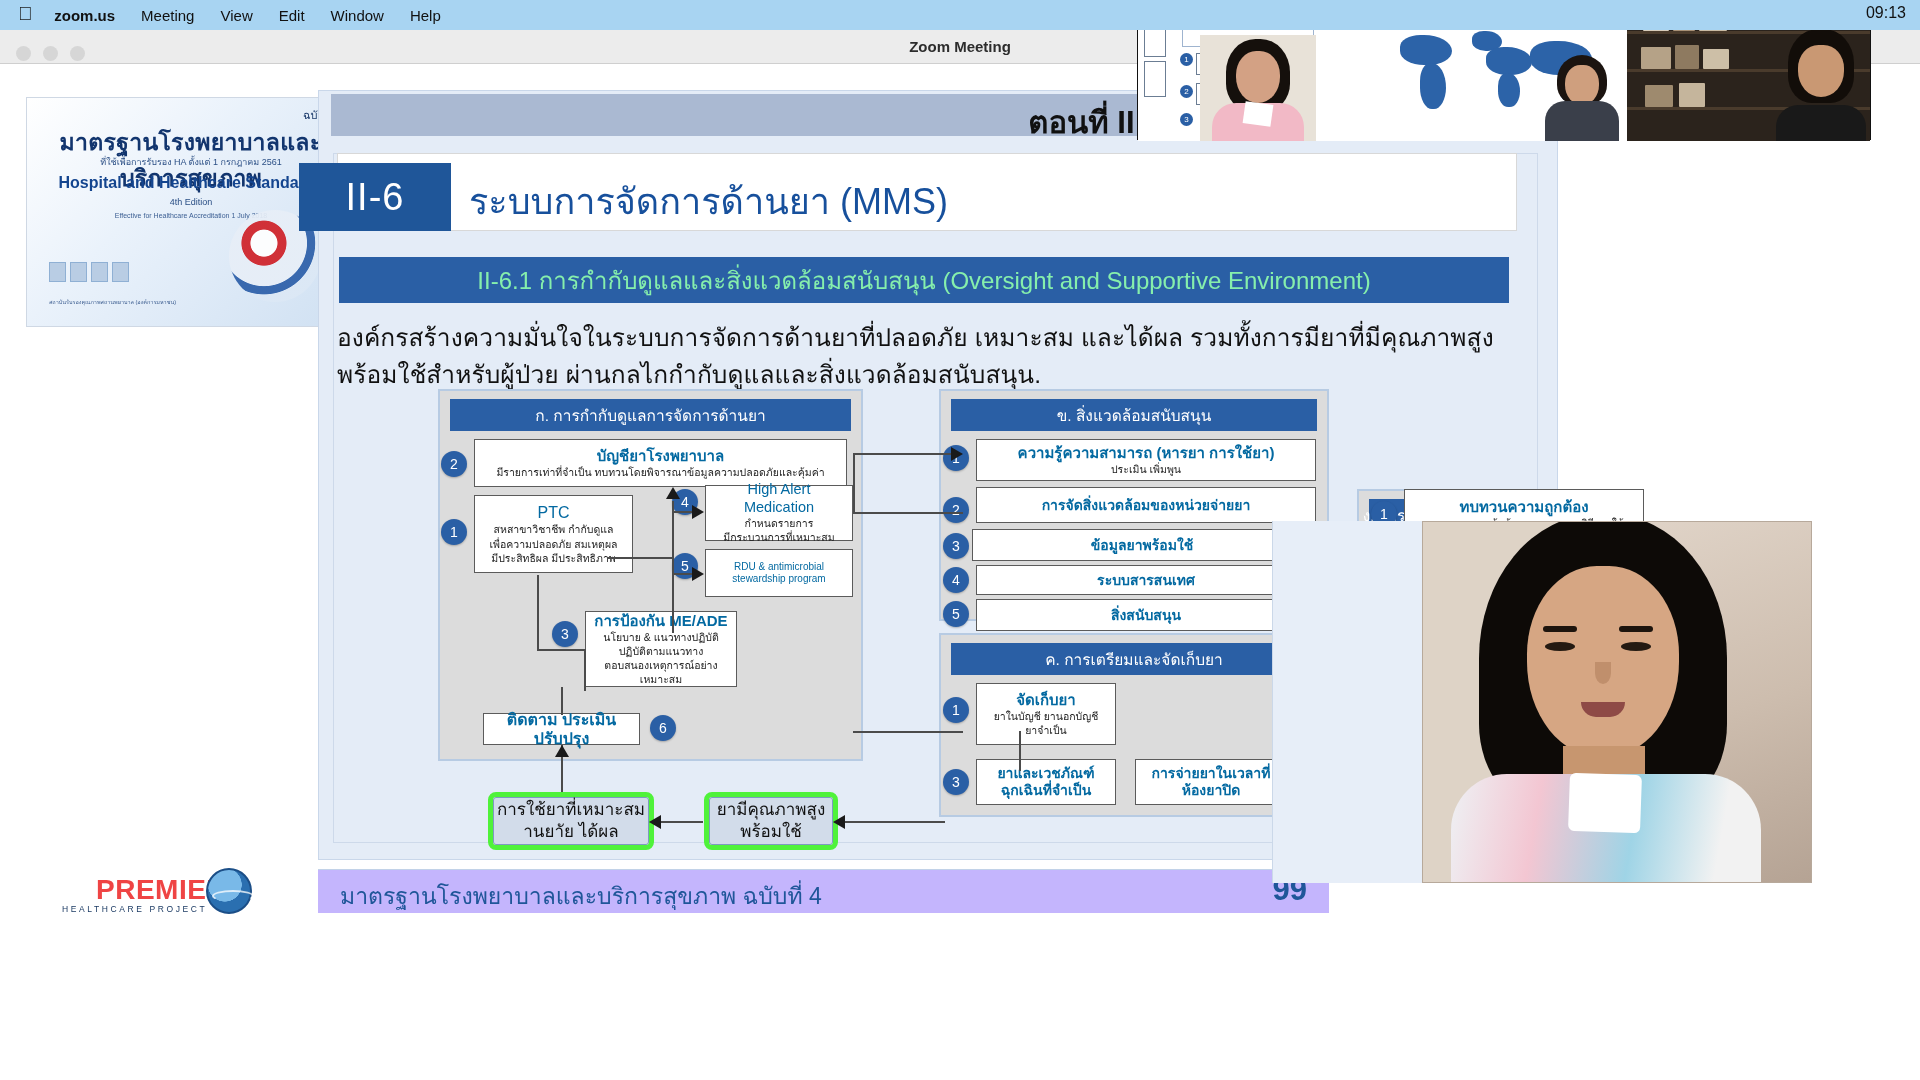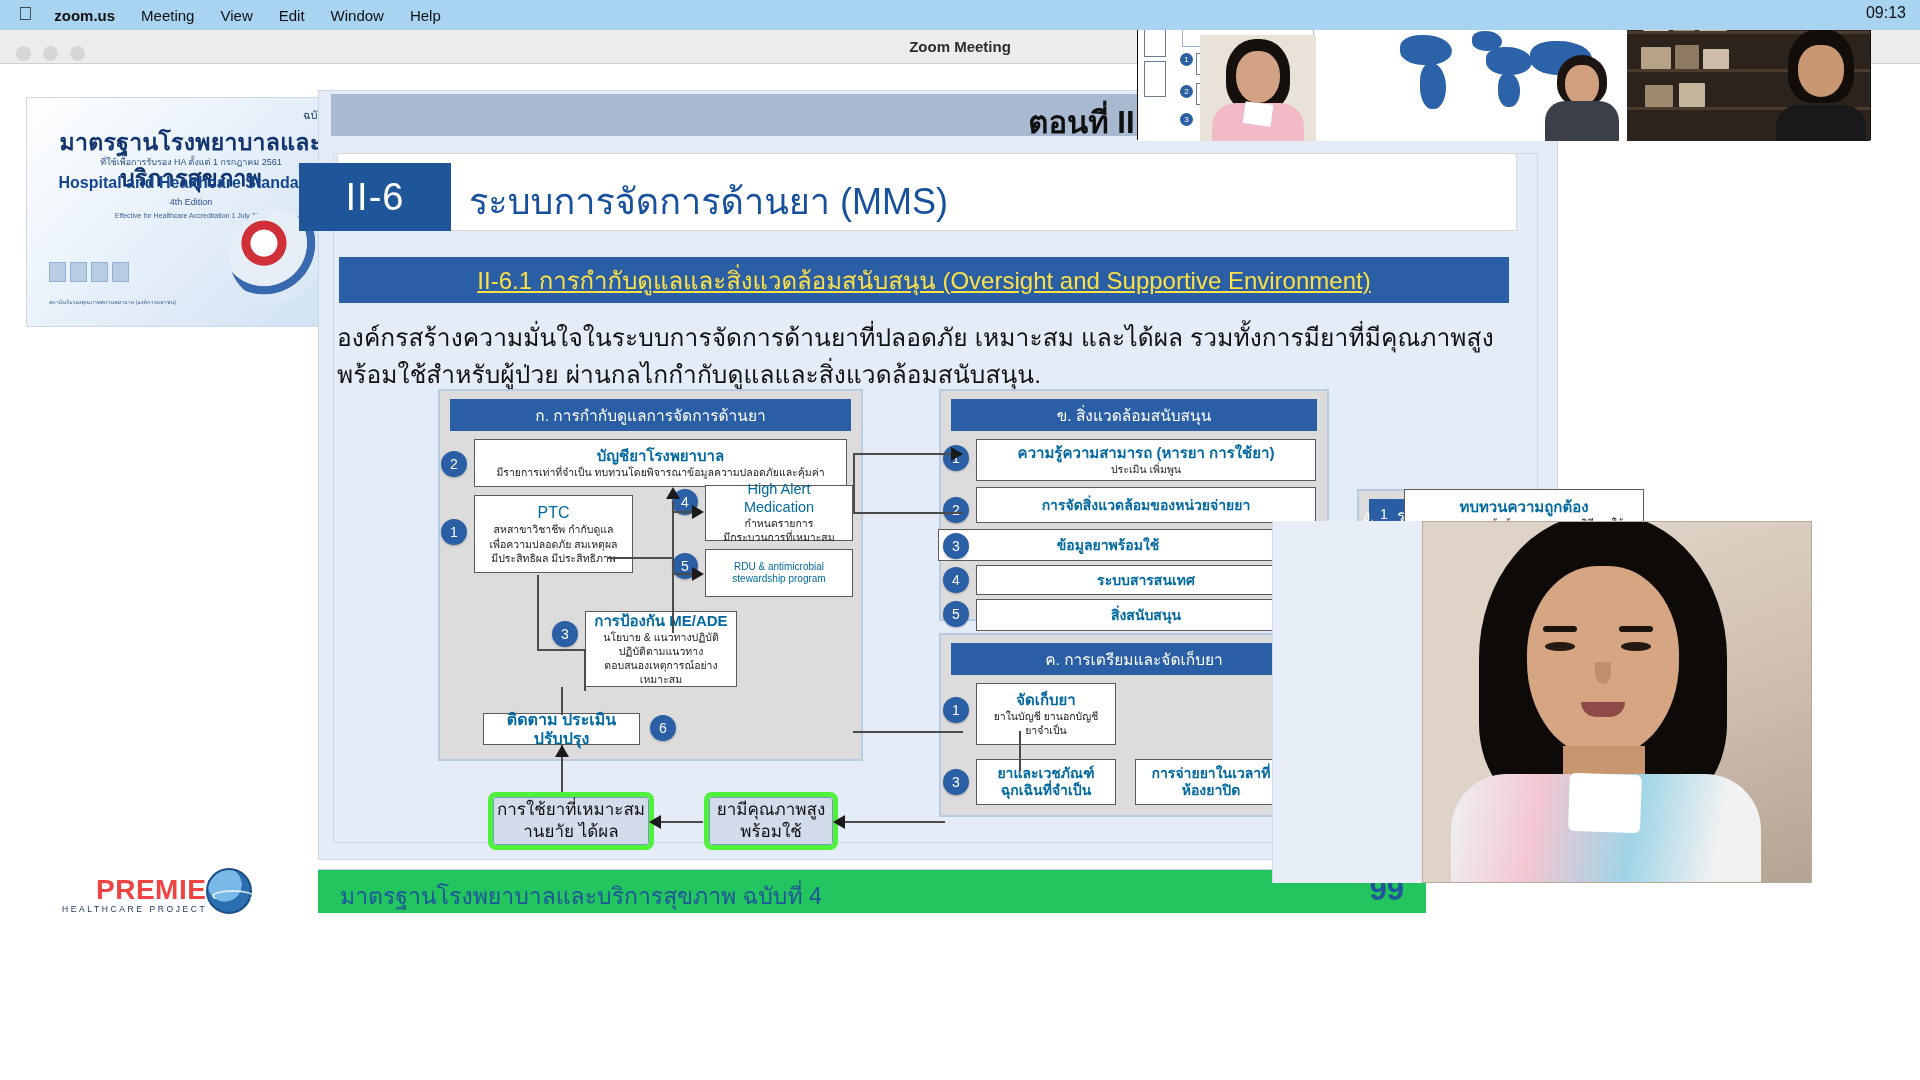--- a/index.html
+++ b/index.html
@@ -89,21 +89,21 @@
   }
   .tag-ii6 span { color:#ffffff; font-size:38px; font-weight:300; letter-spacing:1px; }
   .ii6-title {
     position:absolute; left:150px; top:82px; font-size:36px; color:#17509c; white-space:nowrap;
   }
 
   .subhead {
     position:absolute; left:20px; top:166px; width:1170px; height:46px;
     background:#2a5fa5; display:flex; align-items:center; justify-content:center;
   }
-  .subhead span { color:#fde047; font-size:24px; white-space:nowrap;text-decoration:underline; }
+  .subhead span { color:#86efac; font-size:24px; white-space:nowrap; }
 
   .para {
     position:absolute; left:18px; top:228px; width:1175px;
     font-size:24.5px; line-height:1.52; color:#111; letter-spacing:.1px;
   }
 
   
   .diagram { position:absolute; left:0; top:0; width:1240px; height:770px; }
 
   .panel {
@@ -142,22 +142,22 @@
   .ln { position:absolute; background:#4b4b4b; }
   .ln.h { height:2px; }
   .ln.v { width:2px; }
   .arrow { position:absolute; width:0; height:0; }
   .arrow.r { border-top:7px solid transparent; border-bottom:7px solid transparent; border-left:12px solid #1a1a1a; }
   .arrow.l { border-top:7px solid transparent; border-bottom:7px solid transparent; border-right:12px solid #1a1a1a; }
   .arrow.u { border-left:7px solid transparent; border-right:7px solid transparent; border-bottom:12px solid #1a1a1a; }
 
   
   .footer-bar {
-    position:absolute; left:318px; top:805px; width:1108px; height:44px;
-    background:#22c55e; border-top:1px solid #c2d2e8;
+    position:absolute; left:318px; top:805px; width:1011px; height:44px;
+    background:#c4b5fd; border-top:1px solid #c2d2e8;
   }
   .footer-txt { position:absolute; left:22px; top:8px; font-size:23px; color:#1f5699; }
   .footer-page { position:absolute; right:22px; top:2px; font-size:31px; font-weight:bold; color:#1f5699; }
 
   
   .premier { position:absolute; left:60px; top:800px; width:200px; height:62px; }
   .pr-name { position:absolute; left:16px; top:10px; font-size:28px; font-weight:bold; color:#ef4444; letter-spacing:.5px;margin-left:20px; }
   .pr-sub { position:absolute; left:2px; top:40px; font-size:8.5px; color:#1b3a63; letter-spacing:2.6px; }
   .pr-globe {
     position:absolute; right:8px; top:4px; width:46px; height:46px; border-radius:50%;
@@ -392,21 +392,21 @@
           <div class="n-title">ความรู้ความสามารถ (หารยา การใช้ยา)</div>
           <div class="n-sub">ประเมิน เพิ่มพูน</div>
         </div>
         <div class="badge" style="left:624px; top:354px;">1</div>
 
         <div class="node" style="left:657px; top:396px; width:340px; height:36px;">
           <div class="n-title" style="font-size:14px;">การจัดสิ่งแวดล้อมของหน่วยจ่ายยา</div>
         </div>
         <div class="badge" style="left:624px; top:406px;">2</div>
 
-        <div class="node" style="left:619px; top:438px; width:340px; height:32px;">
+        <div class="node" style="left:653px; top:438px; width:340px; height:32px;">
           <div class="n-title" style="font-size:14px;">ข้อมูลยาพร้อมใช้</div>
         </div>
         <div class="badge" style="left:624px; top:442px;">3</div>
 
         <div class="node" style="left:657px; top:474px; width:340px; height:30px;">
           <div class="n-title" style="font-size:14px;">ระบบสารสนเทศ</div>
         </div>
         <div class="badge" style="left:624px; top:476px;">4</div>
 
         <div class="node" style="left:657px; top:508px; width:340px; height:32px;">

